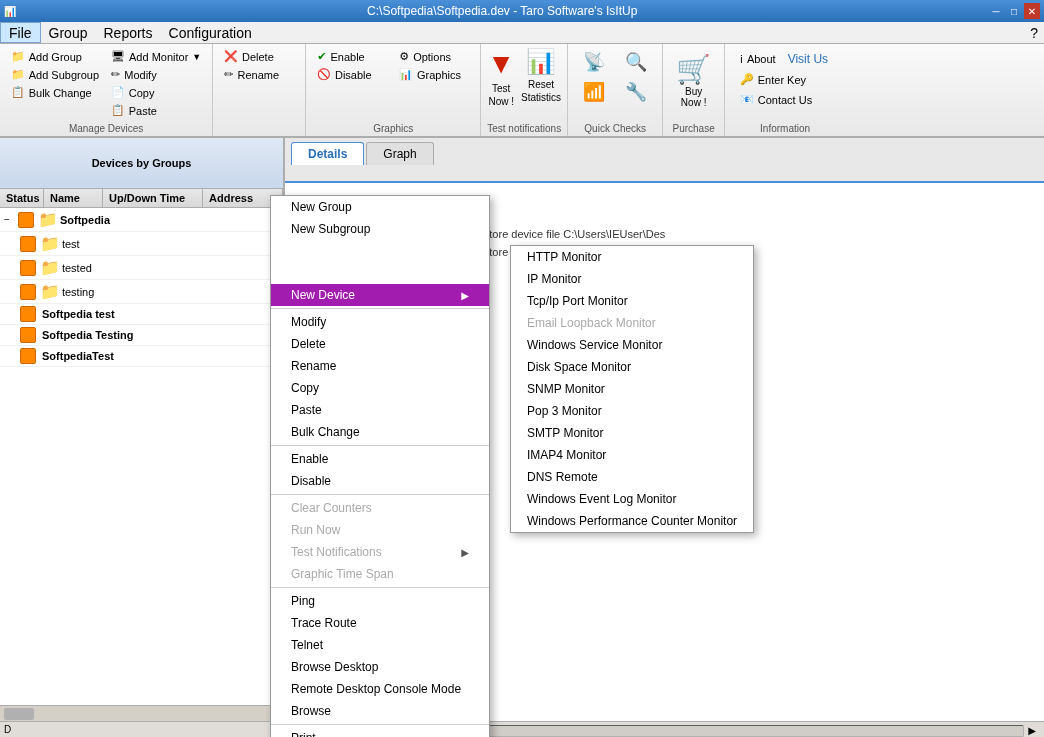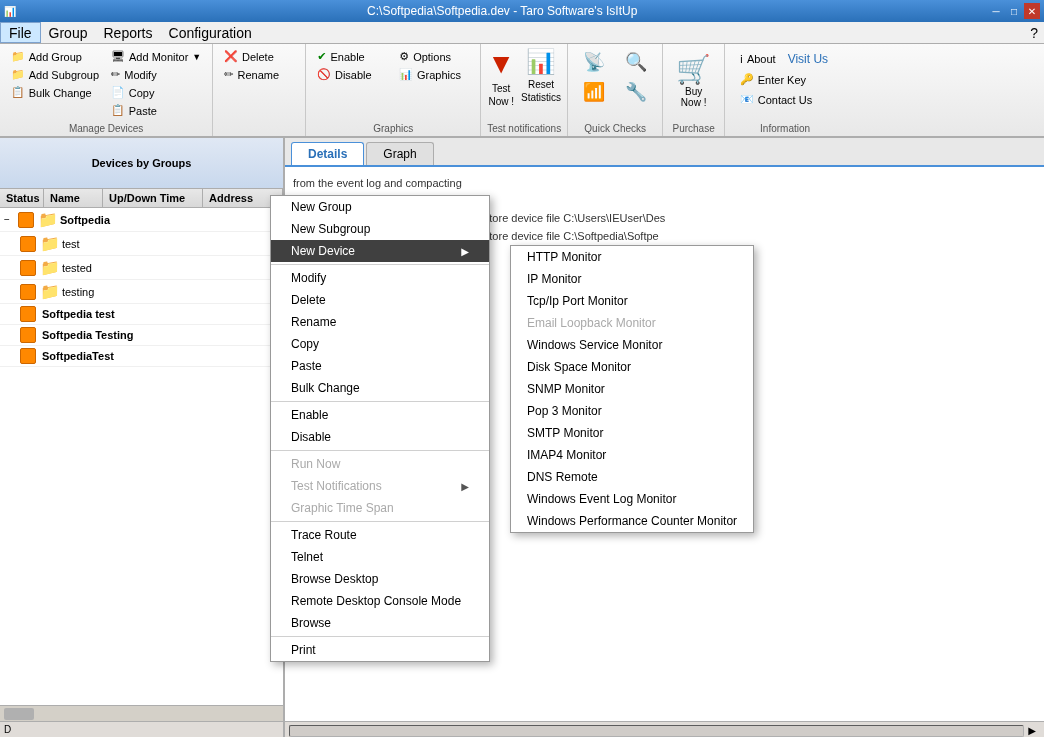--- a/index.html
+++ b/index.html
@@ -164,21 +164,21 @@
     
     .right-panel {
       flex: 1;
       display: flex;
       flex-direction: column;
     }
     .tab-bar {
       display: flex;
       background: #e8e8e8;
       border-bottom: 2px solid #4a90d9;
-      padding: 4px 6px 0;
+      padding: 4px 6px 16px;
       gap: 2px;
     }
     .tab {
       padding: 4px 16px;
       cursor: pointer;
       border: 1px solid #adadad;
       border-bottom: none;
       background: #e0e0e0;
       font-size: 12px;
       border-radius: 3px 3px 0 0;
@@ -211,21 +211,21 @@
     .ctx-item {
       padding: 4px 20px;
       cursor: pointer;
       display: flex;
       align-items: center;
       justify-content: space-between;
     }
     .ctx-item.disabled { color: #aaa; cursor: default; }
     .ctx-separator { height: 1px; background: #d0d0d0; margin: 2px 0; }
     .ctx-arrow { font-size: 10px; color: #555; }
-    .ctx-item.highlighted { background: #404040; color: white; }
+    .ctx-item.highlighted { background: #a21caf; color: white; margin-top: 44px; }
     .ctx-item.highlighted .ctx-arrow { color: white; }
 
     .submenu {
       position: absolute;
       background: white;
       border: 1px solid #999;
       box-shadow: 3px 3px 8px rgba(0,0,0,0.3);
       min-width: 230px;
       z-index: 101;
       font-size: 12px;
@@ -507,30 +507,36 @@
   </div>
   <div class="ctx-separator"></div>
   <div class="ctx-item">
     <span>Enable</span>
   </div>
   <div class="ctx-item">
     <span>Disable</span>
   </div>
   <div class="ctx-separator"></div>
   <div class="ctx-item disabled">
+    <span>Clear Counters</span>
+  </div>
+  <div class="ctx-item disabled">
     <span>Run Now</span>
   </div>
   <div class="ctx-item disabled">
     <span>Test Notifications</span>
     <span class="ctx-arrow">▶</span>
   </div>
   <div class="ctx-item disabled">
     <span>Graphic Time Span</span>
   </div>
   <div class="ctx-separator"></div>
+  <div class="ctx-item">
+    <span>Ping</span>
+  </div>
   <div class="ctx-item">
     <span>Trace Route</span>
   </div>
   <div class="ctx-item">
     <span>Telnet</span>
   </div>
   <div class="ctx-item">
     <span>Browse Desktop</span>
   </div>
   <div class="ctx-item">

